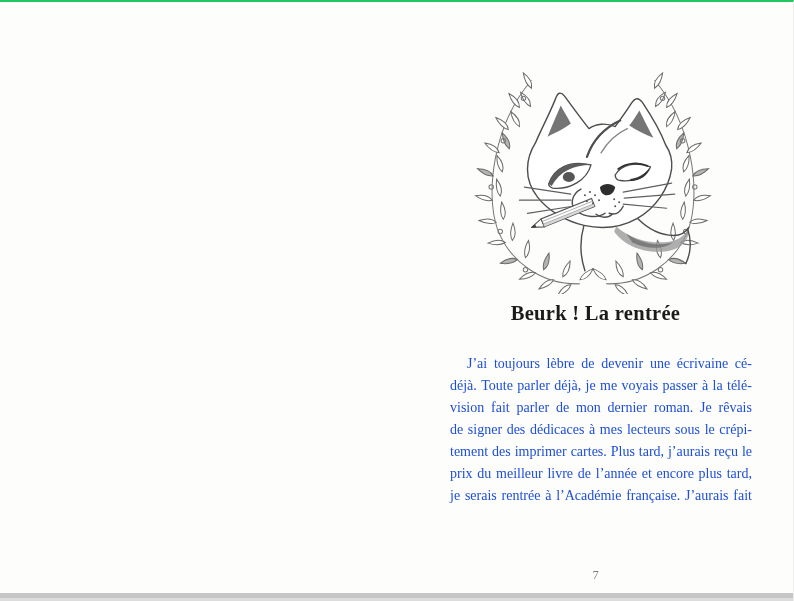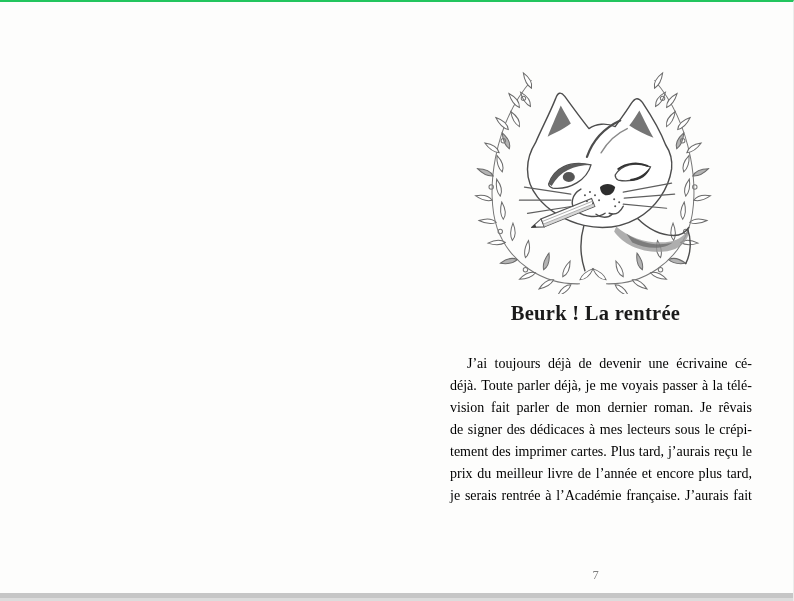--- a/index.html
+++ b/index.html
@@ -12,21 +12,21 @@
   .page{position:absolute;top:0;height:601px;background:transparent;}
   .page-left{left:0;width:397px;}
   .page-right{left:397px;width:397px;}
   .illustration{position:absolute;left:70px;top:60px;width:252px;height:232px;}
   .chapter-title{
     position:absolute;left:0;top:300px;width:100%;text-align:center;
     font-size:20.5px;font-weight:bold;color:#1b1b1b;letter-spacing:.3px;
   }
   .paragraph{
     position:absolute;left:53px;top:351px;width:302px;
-    font-size:14px;line-height:22px;color:#000000;
+    font-size:14px;line-height:22px;color:#1d4ed8;
   }
   .jline{display:flex;justify-content:space-between;height:22px;align-items:baseline;white-space:nowrap;}
   .jline.first{padding-left:17px;}
   .jline.last{display:block;text-align:left;}
   .page-number{
     position:absolute;left:0;top:566px;width:100%;text-align:center;
     font-size:12.5px;color:#7d7d7d;
   }
   .bottom-edge{position:absolute;left:0;bottom:0;width:100%;}
   .bottom-edge .bar-dark{height:5px;background:#c6c6c6;}
@@ -152,21 +152,21 @@
         </g>
       </g>
     </svg>
 
     <div class="chapter-title">Beurk ! La rentrée</div>
 
     <div class="paragraph">
       <div class="jline first">
           <span>J’ai</span>
           <span>toujours</span>
-          <span>déjà</span>
+          <span>lèbre</span>
           <span>de</span>
           <span>devenir</span>
           <span>une</span>
           <span>écrivaine</span>
           <span>cé-</span>
         </div>
       <div class="jline">
           <span>déjà.</span>
           <span>Toute</span>
           <span>parler</span>

